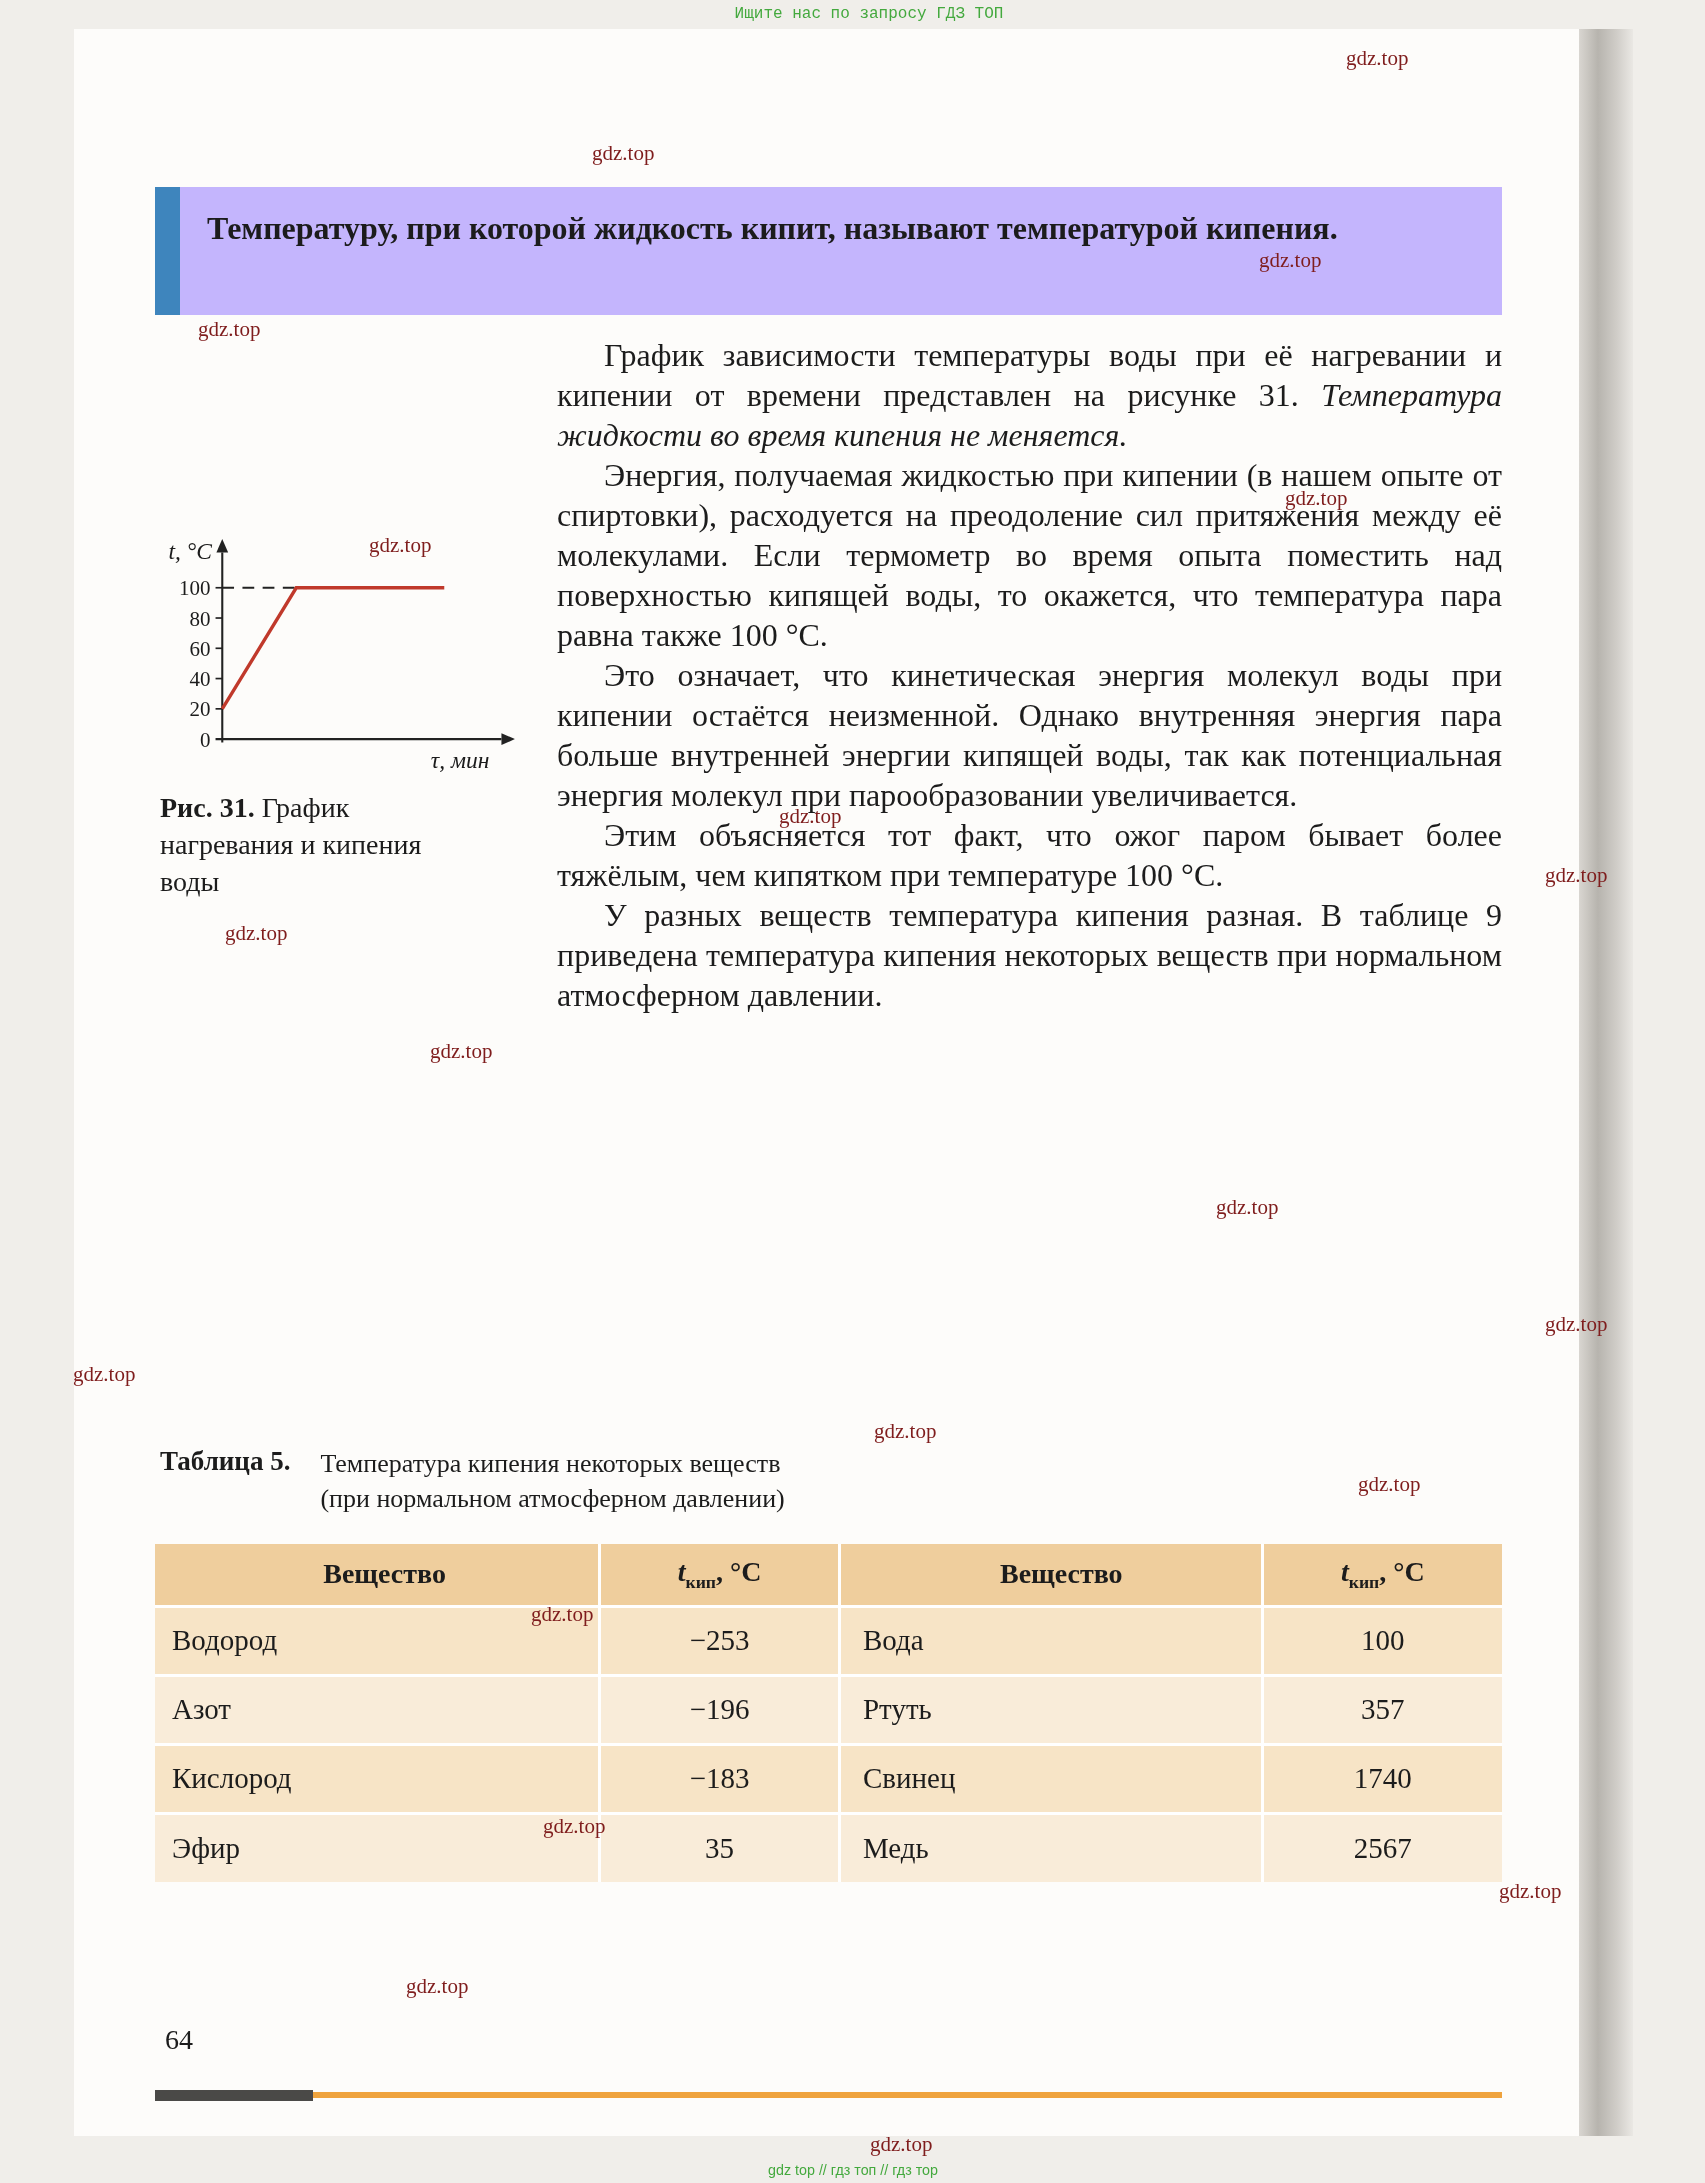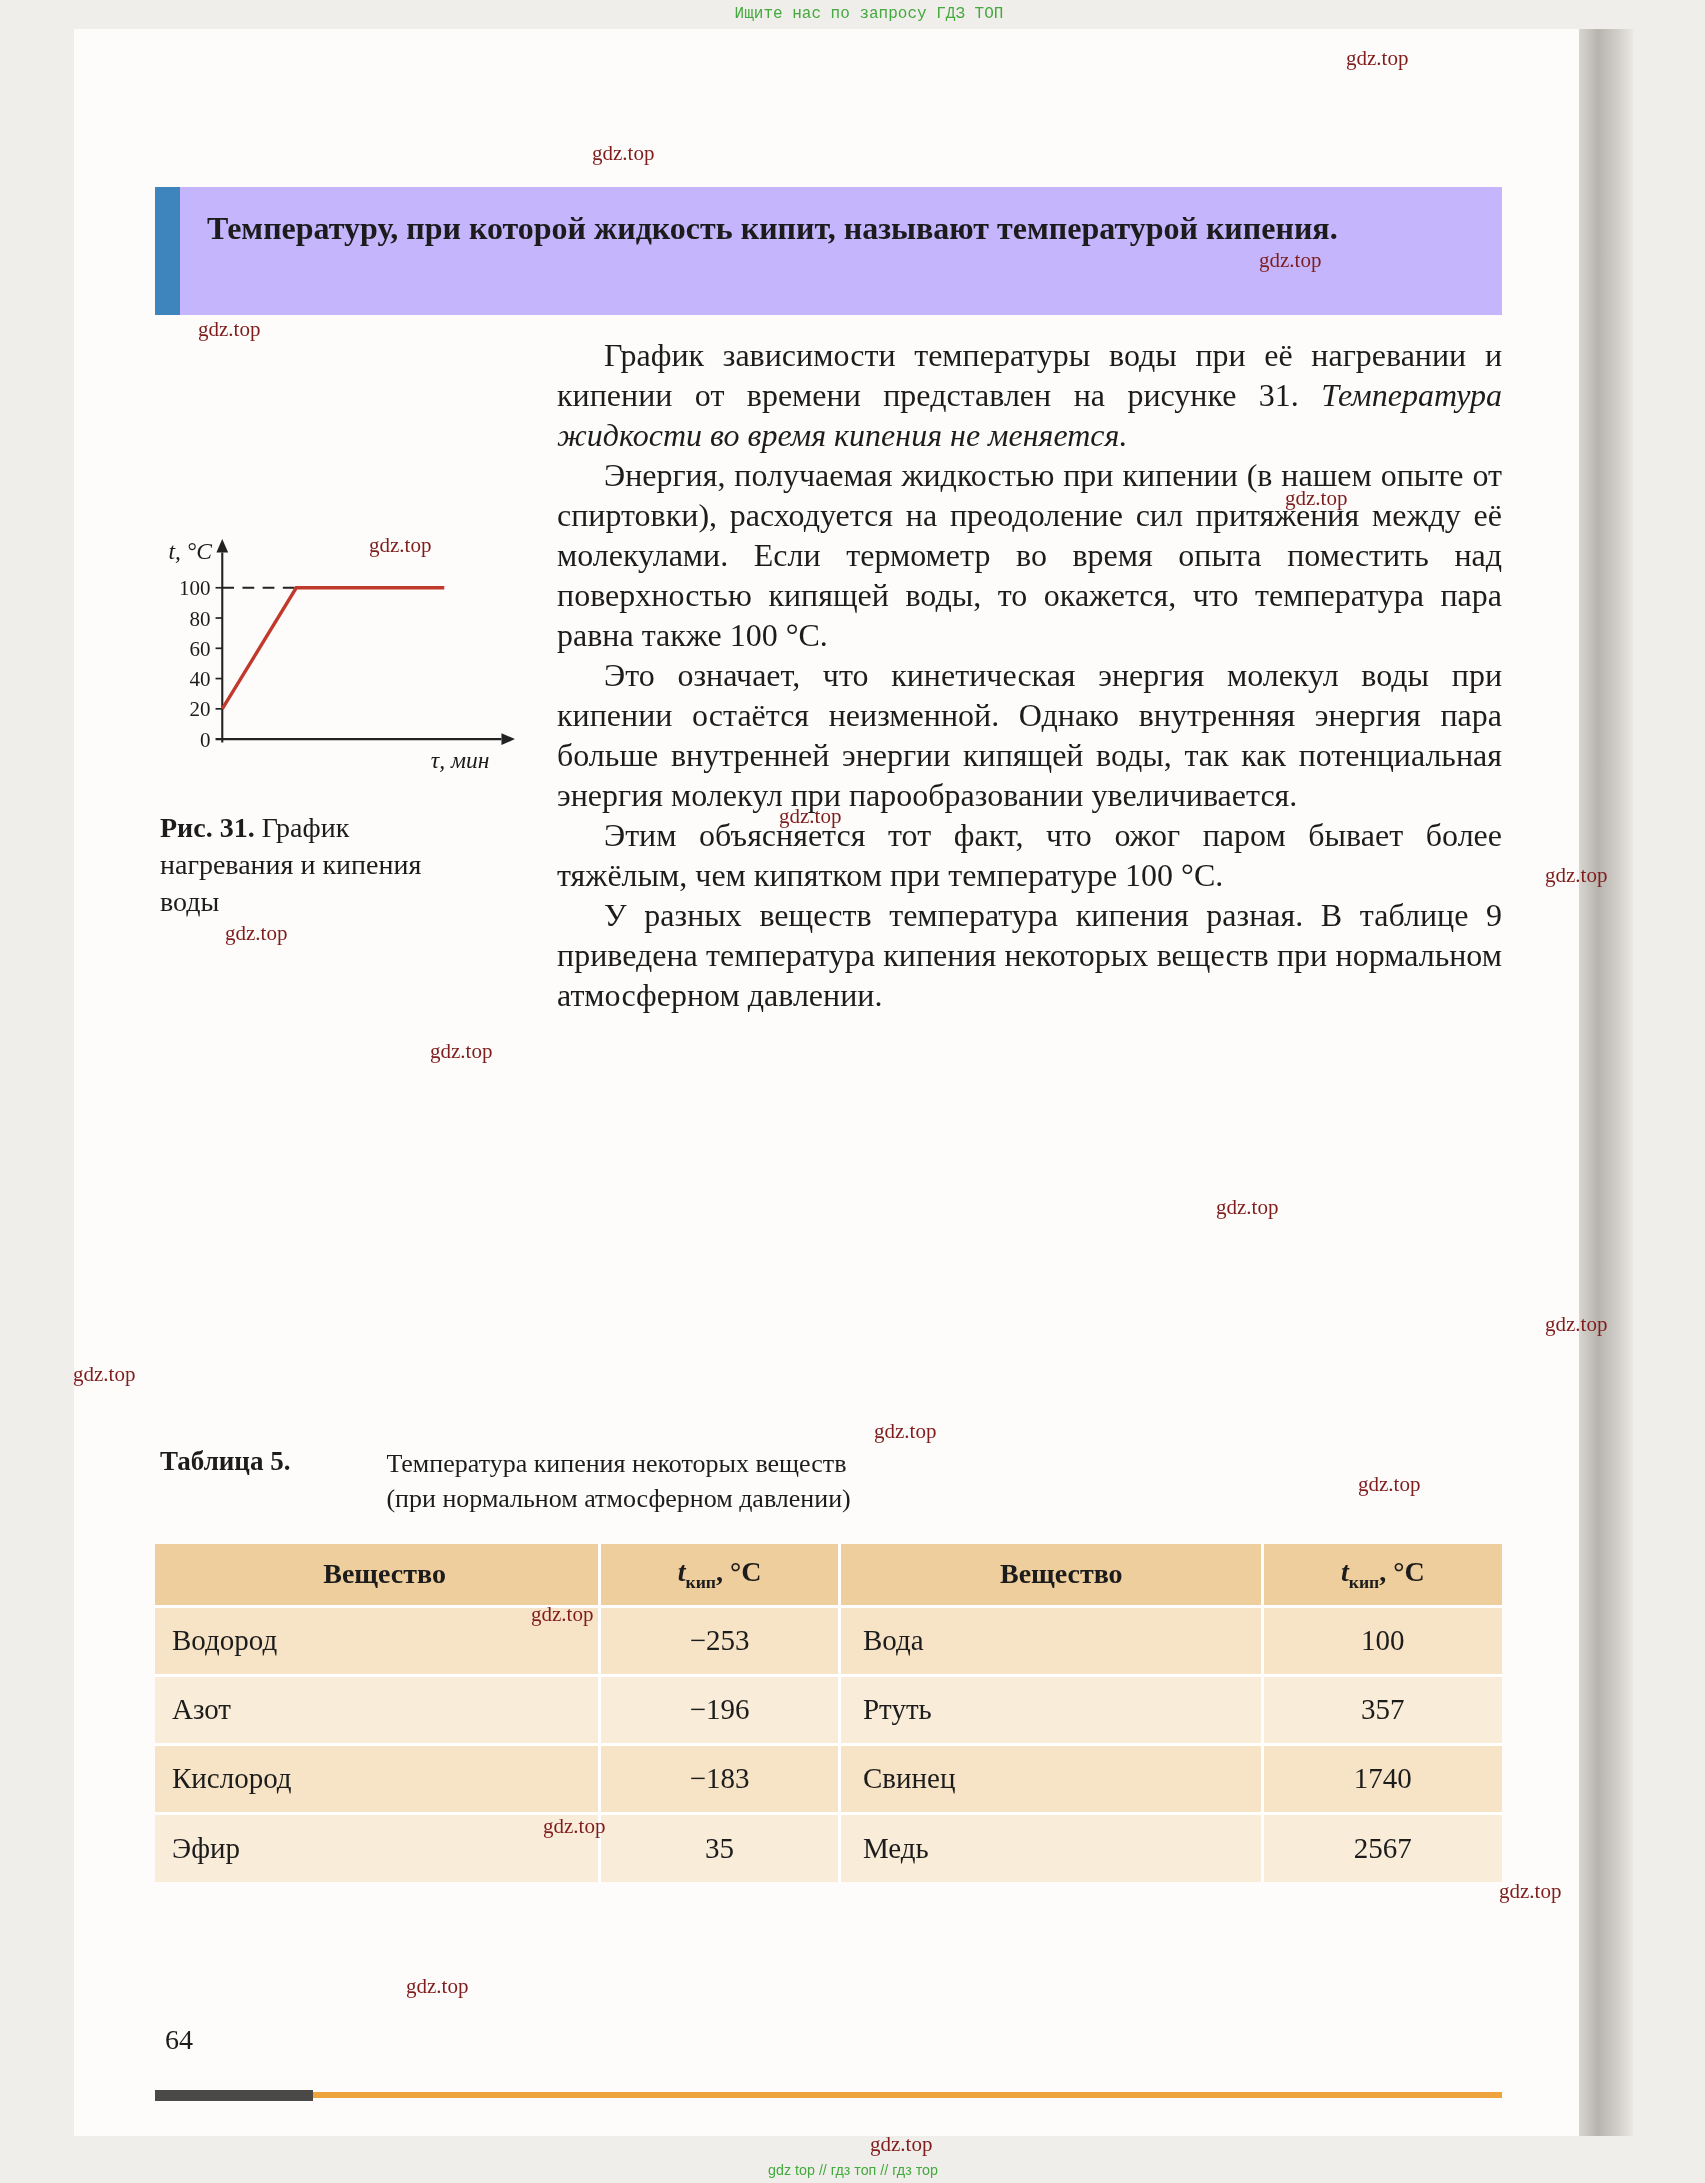--- a/index.html
+++ b/index.html
@@ -34,25 +34,25 @@
 
   .content { position: absolute; left: 155px; top: 335px; width: 1347px; display: flex; }
   .col-left { flex: 0 0 402px; }
   .col-right { flex: 1; font-size: 32px; line-height: 40px; text-align: justify; }
   .col-right p { margin: 0; text-indent: 47px; }
 
   .figure { margin-top: 187px; }
   #chart-svg { display: block; }
   .tick { font-size: 25px; font-family: "Liberation Serif", serif; fill: #1c1c1c; }
   .axis-label { font-size: 28px; font-style: italic; font-family: "Liberation Serif", serif; fill: #1c1c1c; }
-  .fig-caption { margin: 26px 0 0 5px; width: 269px; font-size: 28px; line-height: 37px; }
+  .fig-caption { margin: 6px 0 0 5px; width: 269px; font-size: 28px; line-height: 37px; }
 
   .table-head { position: absolute; left: 160px; top: 1446px; display: flex; align-items: flex-start; }
   .table-label { font-weight: bold; font-size: 27px; white-space: nowrap; }
-  .table-title { margin-left: 96px; font-size: 26px; line-height: 35px; }
+  .table-title { margin-left: 30px; font-size: 26px; line-height: 35px; }
 
   table.boil { position: absolute; left: 155px; top: 1544px; width: 1347px; border-collapse: collapse; font-size: 29px; border-radius: 27px; }
   .boil th { background: #efce9d; height: 62px; font-size: 28px; text-align: center; font-weight: bold; }
   .boil th sub { font-size: 17.7px; }
   .boil td { height: 69px; }
   .boil tr.odd td { background: #f7e4c6; }
   .boil tr.even td { background: #f9ecd9; }
   .boil td + td, .boil th + th { border-left: 3.4px solid #fff; }
   .boil tbody tr td { border-top: 3.4px solid #fff; }
   .c-name  { text-align: left; padding-left: 17px; width: 445px; }

